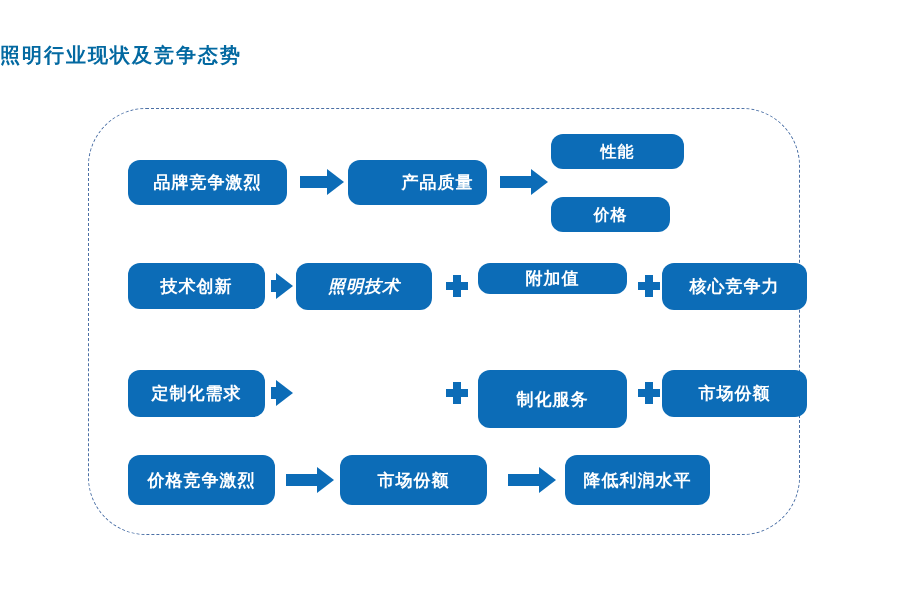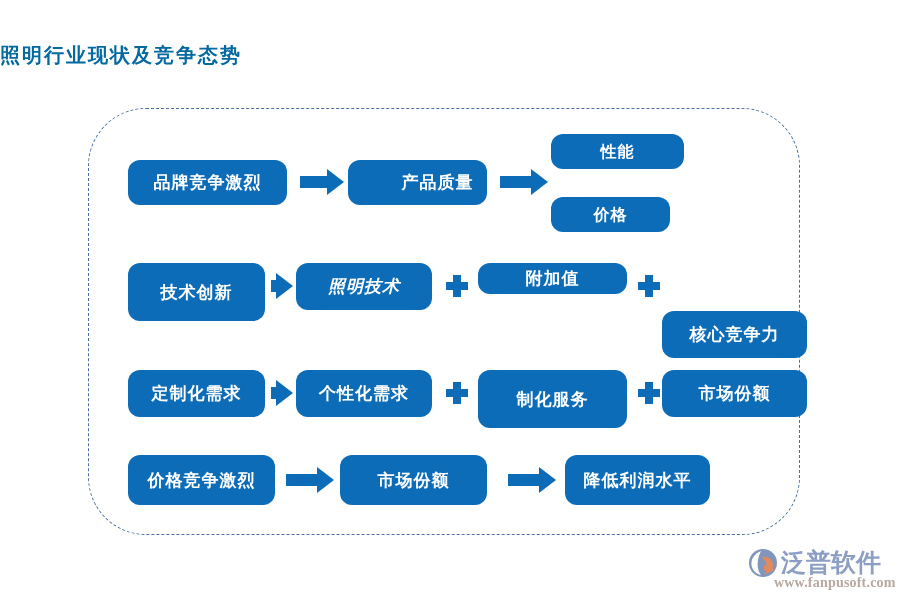--- a/index.html
+++ b/index.html
@@ -172,51 +172,50 @@
 
   <div class="arrow" style="left:500px; top:169px; width:48px;">
     <div class="shaft" style="width:34px;"></div>
     <div class="head"></div>
   </div>
 
   <div class="node small-text" style="left:551px; top:134px; width:133px; height:35px;">性能</div>
 
   <div class="node small-text" style="left:551px; top:197px; width:119px; height:35px;">价格</div>
 
-  <div class="node med-text" style="left:128px; top:263px; width:137px; height:58px;">技术创新</div>
+  <div class="node med-text" style="left:128px; top:263px; width:137px; height:46px;">技术创新</div>
 
   <div class="arrow" style="left:271px; top:273px; width:22px; height:26px;">
     <div class="shaft" style="width:10px;"></div>
     <div class="head"></div>
   </div>
 
   <div class="node med-text" style="left:296px; top:263px; width:136px; height:47px;font-style:italic;">照明技术</div>
 
   <div class="plus" style="left:446px; top:275px;">
     <div class="bar-h"></div>
     <div class="bar-v"></div>
   </div>
 
   <div class="node med-text" style="left:478px; top:263px; width:149px; height:31px;">附加值</div>
 
   <div class="plus" style="left:638px; top:275px;">
     <div class="bar-h"></div>
     <div class="bar-v"></div>
   </div>
 
-  <div class="node med-text" style="left:662px; top:263px; width:145px; height:47px;margin-top:48px;">核心竞争力</div>
+  <div class="node med-text" style="left:662px; top:263px; width:145px; height:47px;">核心竞争力</div>
 
   <div class="node med-text" style="left:128px; top:370px; width:137px; height:47px;">定制化需求</div>
 
   <div class="arrow" style="left:271px; top:380px; width:22px; height:26px;">
     <div class="shaft" style="width:10px;"></div>
     <div class="head"></div>
   </div>
 
-  <div class="node med-text" style="left:296px; top:370px; width:136px; height:47px;">个性化需求</div>
 
   <div class="plus" style="left:446px; top:382px;">
     <div class="bar-h"></div>
     <div class="bar-v"></div>
   </div>
 
   <div class="node med-text" style="left:478px; top:370px; width:149px; height:58px;">制化服务</div>
 
   <div class="plus" style="left:638px; top:382px;">
     <div class="bar-h"></div>
@@ -234,24 +233,14 @@
 
   <div class="node med-text" style="left:340px; top:455px; width:147px; height:50px;">市场份额</div>
 
   <div class="arrow" style="left:508px; top:467px; width:48px;">
     <div class="shaft" style="width:34px;"></div>
     <div class="head"></div>
   </div>
 
   <div class="node med-text" style="left:565px; top:455px; width:145px; height:50px;">降低利润水平</div>
 
-  <div class="logo">
-    <svg class="logo-mark" viewBox="0 0 30 30">
-      <circle cx="15" cy="15" r="14" fill="#8296bd"></circle>
-      <path d="M13 3 C6 6, 3 11, 3.5 17 C4 22, 8 26, 13 27 C9 22, 8 13, 13 3 Z" fill="#ffffff"></path>
-      <path d="M14 9 C21 8, 25 12, 25 17 C25 22, 21 26, 16 26 C20 23, 21 17, 14 9 Z" fill="#e08a5e"></path>
-      <path d="M16 17 C20 17, 24 19, 26 22 C23 24, 19 24, 16 22 Z" fill="#e08a5e"></path>
-    </svg>
-    <div class="logo-word">泛普软件</div>
-    <div class="logo-url">www.fanpusoft.com</div>
-  </div>
 
 </div>
 
 </body></html>

